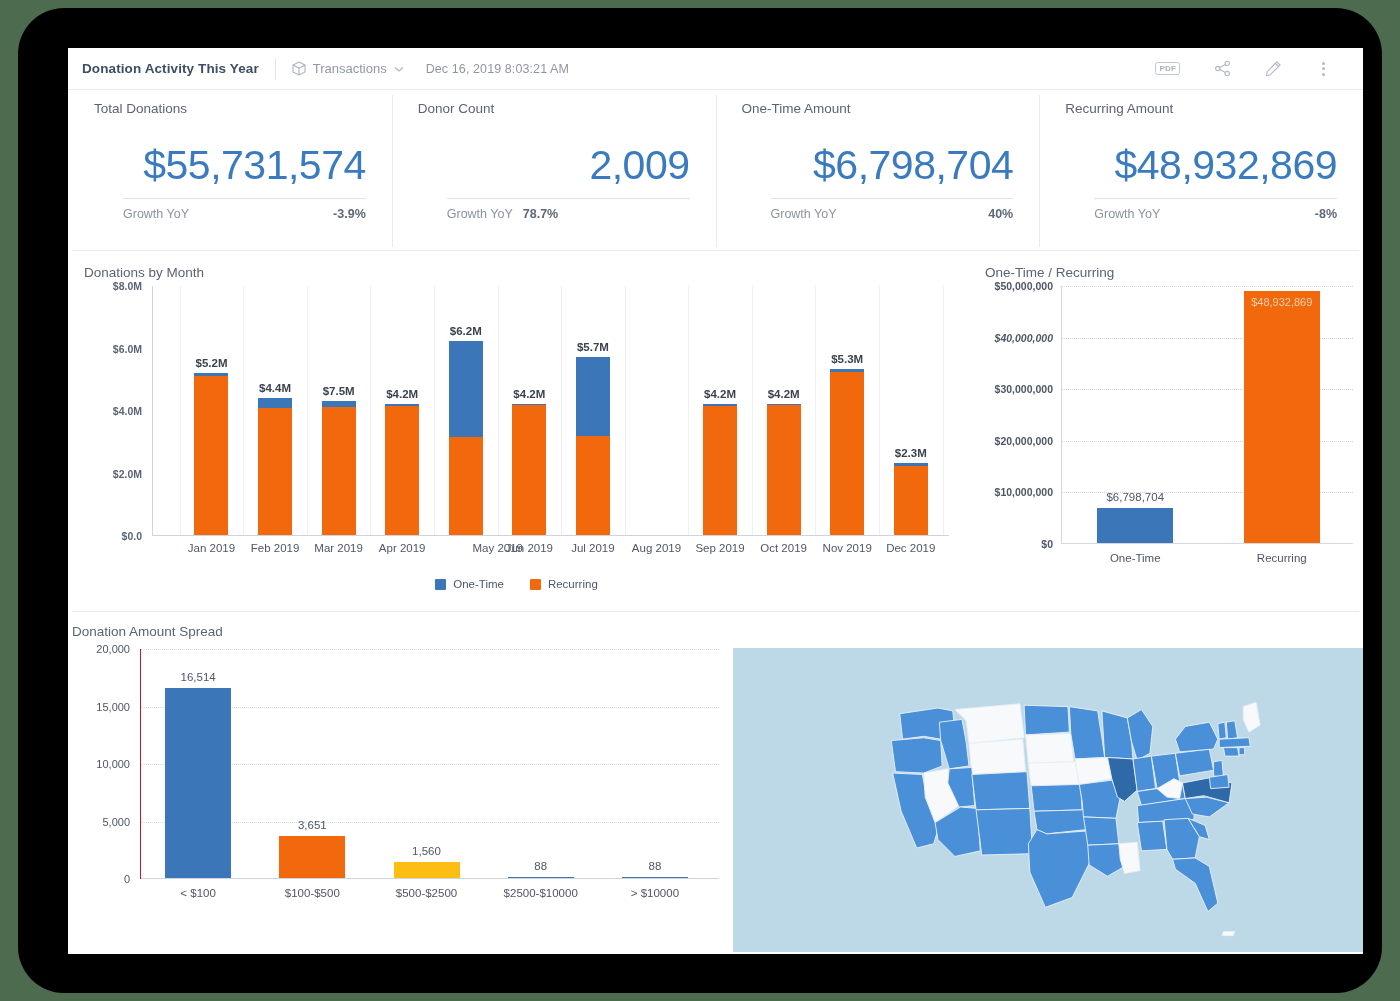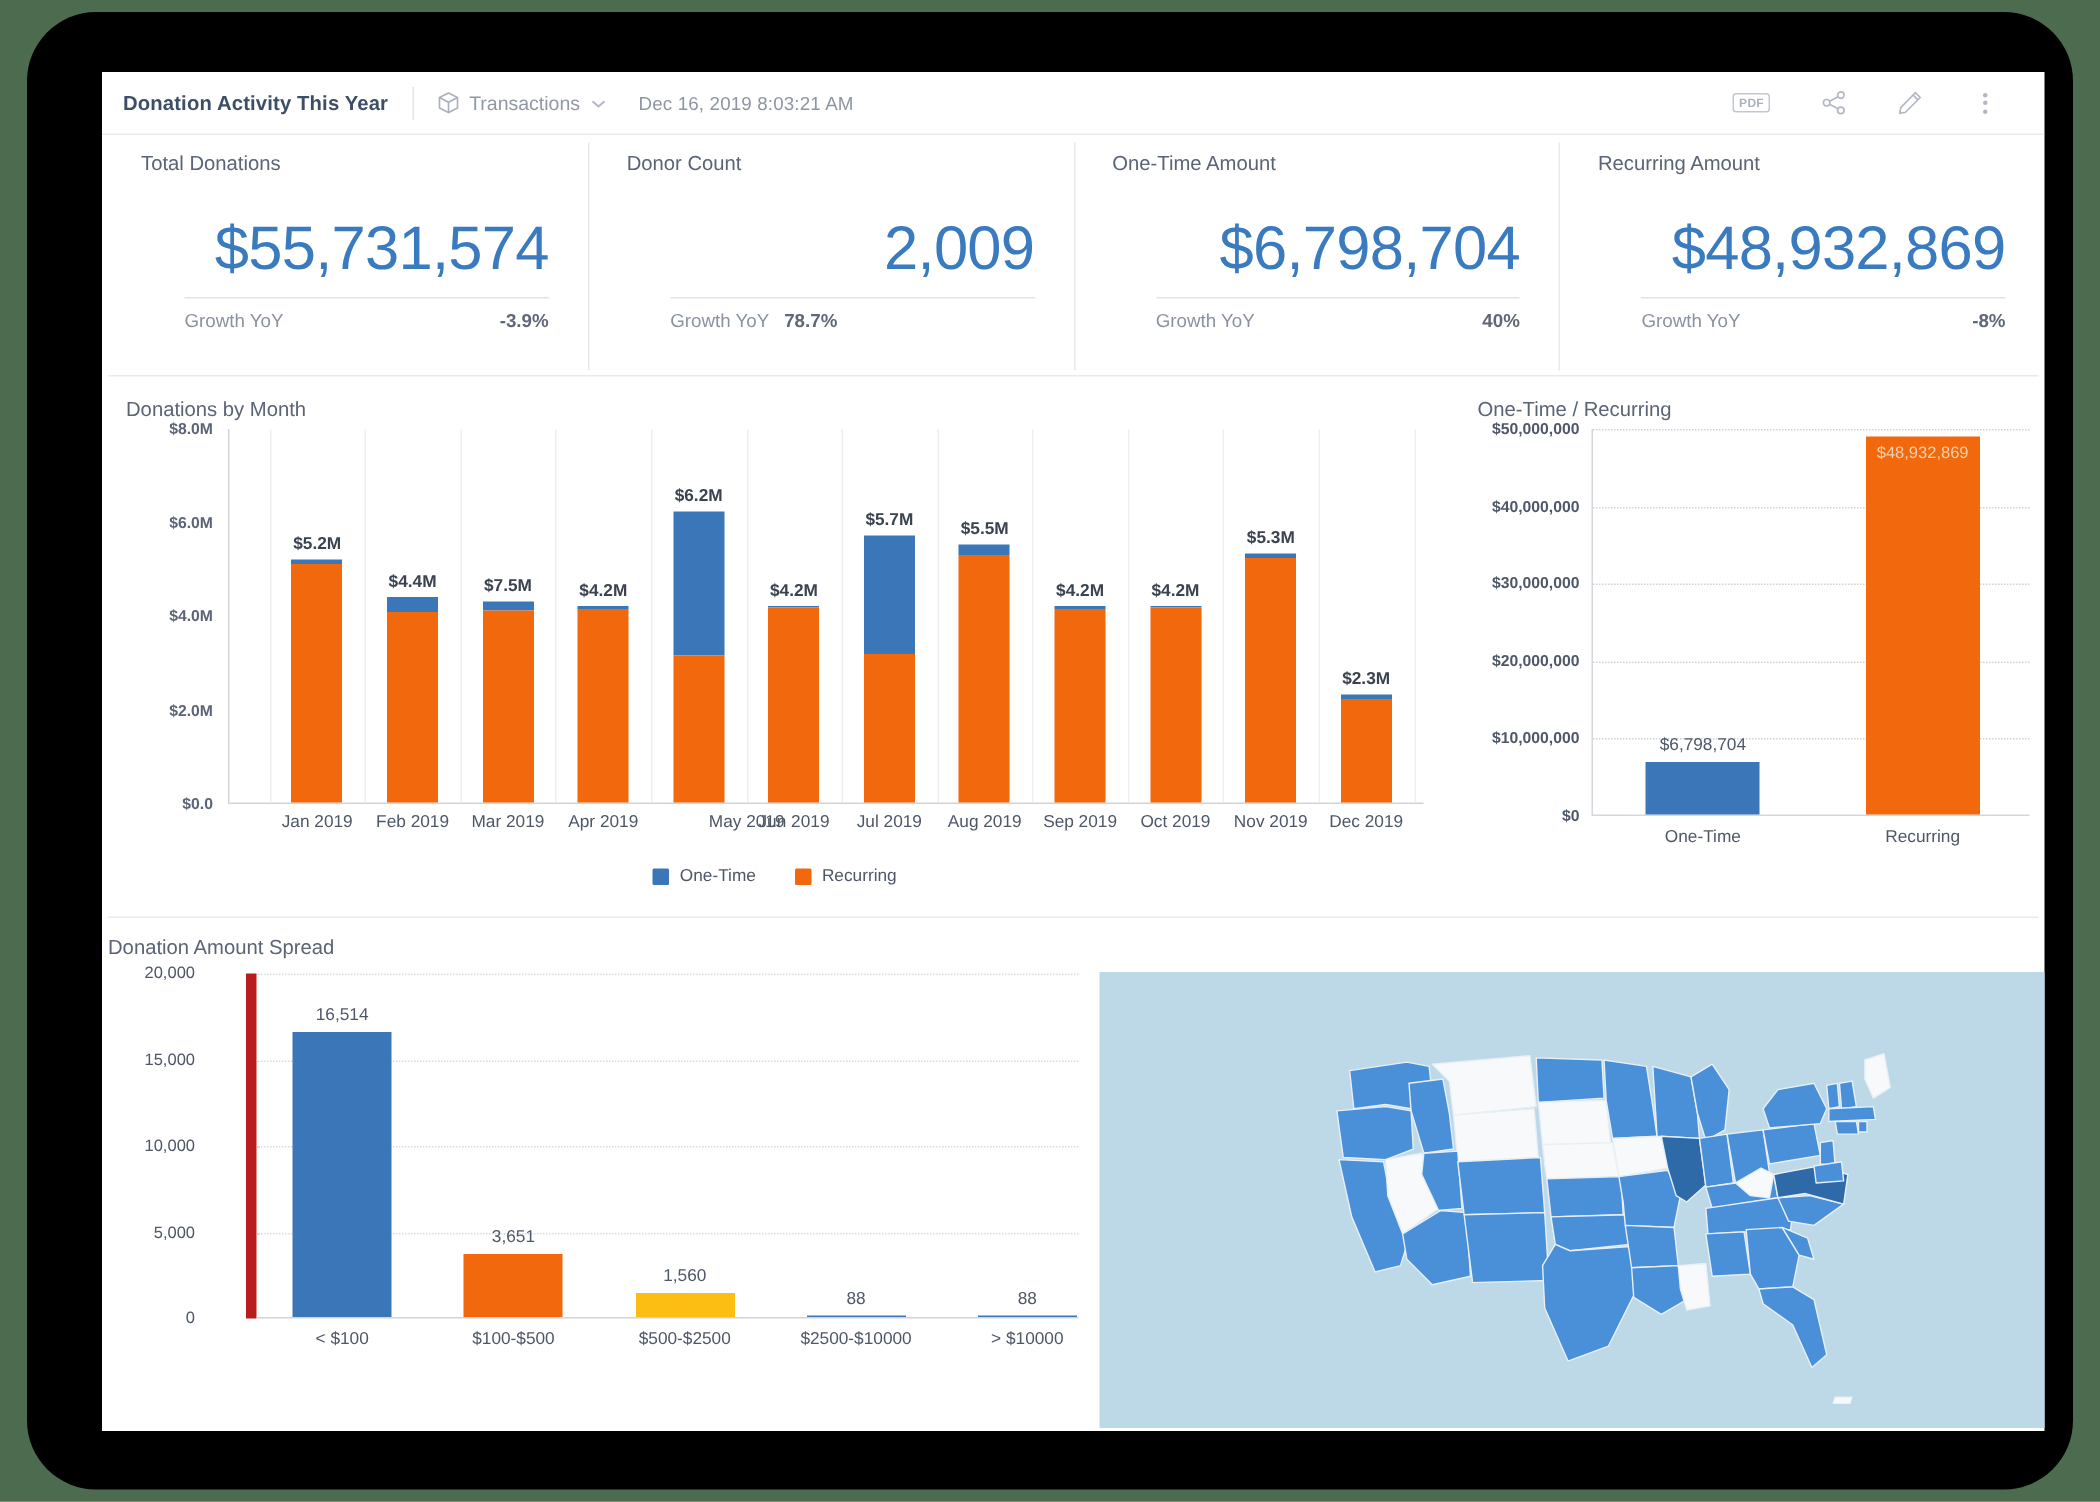--- a/index.html
+++ b/index.html
@@ -178,22 +178,21 @@
   #spread-panel { width: 657px; position: relative; padding: 12px 0 0 4px; }
   #map-panel { flex: 1; position: relative; padding: 12px 0 0 8px; }
 
   #spread-chart { position: relative; height: 260px; margin-top: 10px; }
   .syaxis {
     position: absolute; left: 0; width: 58px; text-align: right;
     font-size: 11px; color: #4e5767; transform: translateY(-50%);
   }
   #spread-plot {
     position: absolute; left: 68px; top: 0; right: 6px; height: 230px;
-    border-left: 7px solid #b91c1c;
-    margin-left: 24px;
+    border-left: 1px solid #b91c1c;
   }
   #spread-plot .sbase {
     position: absolute; left: 0; right: 0; bottom: 0; height: 1px; background: #cfd4da;
   }
   .sgrid { position: absolute; left: 0; right: 0; border-top: 1px dotted #d5dae0; }
   .sbar { position: absolute; bottom: 1px; width: 66px; }
   .sbar .sfill { width: 100%; height: 100%; }
   .sbar-label {
     position: absolute; bottom: 100%; left: 50%; transform: translateX(-50%);
     font-size: 11.5px; color: #4e5767; margin-bottom: 5px; white-space: nowrap;
@@ -360,25 +359,20 @@
                 <div class="seg-orange" style="height: 130.312px; background: rgb(242, 105, 13);"></div>
                 <div class="mbar-label">$4.2M</div>
               </div>
               <div class="mxtick" style="left: 376.343px;">Jun 2019</div>
               <div class="mbar-group" style="left: 422.914px;">
                 <div class="seg-blue" style="height: 78.75px; background: rgb(58, 118, 184);"></div>
                 <div class="seg-orange" style="height: 99.375px; background: rgb(242, 105, 13);"></div>
                 <div class="mbar-label">$5.7M</div>
               </div>
               <div class="mxtick" style="left: 439.914px;">Jul 2019</div>
-              <div class="mbar-group" style="left: 486.486px;">
-                <div class="seg-blue" style="height: 6.875px; background: rgb(58, 118, 184);"></div>
-                <div class="seg-orange" style="height: 165px; background: rgb(242, 105, 13);"></div>
-                <div class="mbar-label">$5.5M</div>
-              </div>
               <div class="mxtick" style="left: 503.486px;">Aug 2019</div>
               <div class="mbar-group" style="left: 550.057px;">
                 <div class="seg-blue" style="height: 1.875px; background: rgb(58, 118, 184);"></div>
                 <div class="seg-orange" style="height: 129.375px; background: rgb(242, 105, 13);"></div>
                 <div class="mbar-label">$4.2M</div>
               </div>
               <div class="mxtick" style="left: 567.057px;">Sep 2019</div>
               <div class="mbar-group" style="left: 613.629px;">
                 <div class="seg-blue" style="height: 1.5625px; background: rgb(58, 118, 184);"></div>
                 <div class="seg-orange" style="height: 129.688px; background: rgb(242, 105, 13);"></div>
@@ -410,21 +404,21 @@
             </div>
           </div>
       </div>
       <div id="ratio-panel">
         <div class="panel-title">One-Time / Recurring</div>
         <div id="ratio-chart">
             <div class="ryaxis" style="top: 258px;">$0</div>
             <div class="ryaxis" style="top: 206.4px;">$10,000,000</div>
             <div class="ryaxis" style="top: 154.8px;">$20,000,000</div>
             <div class="ryaxis" style="top: 103.2px;">$30,000,000</div>
-            <div class="ryaxis" style="top: 51.6px;">$40,000,000</div>
+            <div class="ryaxis" style="top: 51.6px; font-style: italic;">$40,000,000</div>
             <div class="ryaxis" style="top: 0px;">$50,000,000</div>
             <div id="ratio-plot">
               <div class="rbase"></div>
               <div class="rgrid" style="top: 206.4px;"></div>
               <div class="rgrid" style="top: 154.8px;"></div>
               <div class="rgrid" style="top: 103.2px;"></div>
               <div class="rgrid" style="top: 51.6px;"></div>
               <div class="rgrid" style="top: 0px;"></div>
               <div class="rbar" style="left: 35.25px; height: 35.0813px;">
                 <div class="fill" style="background: rgb(58, 118, 184);"></div>

